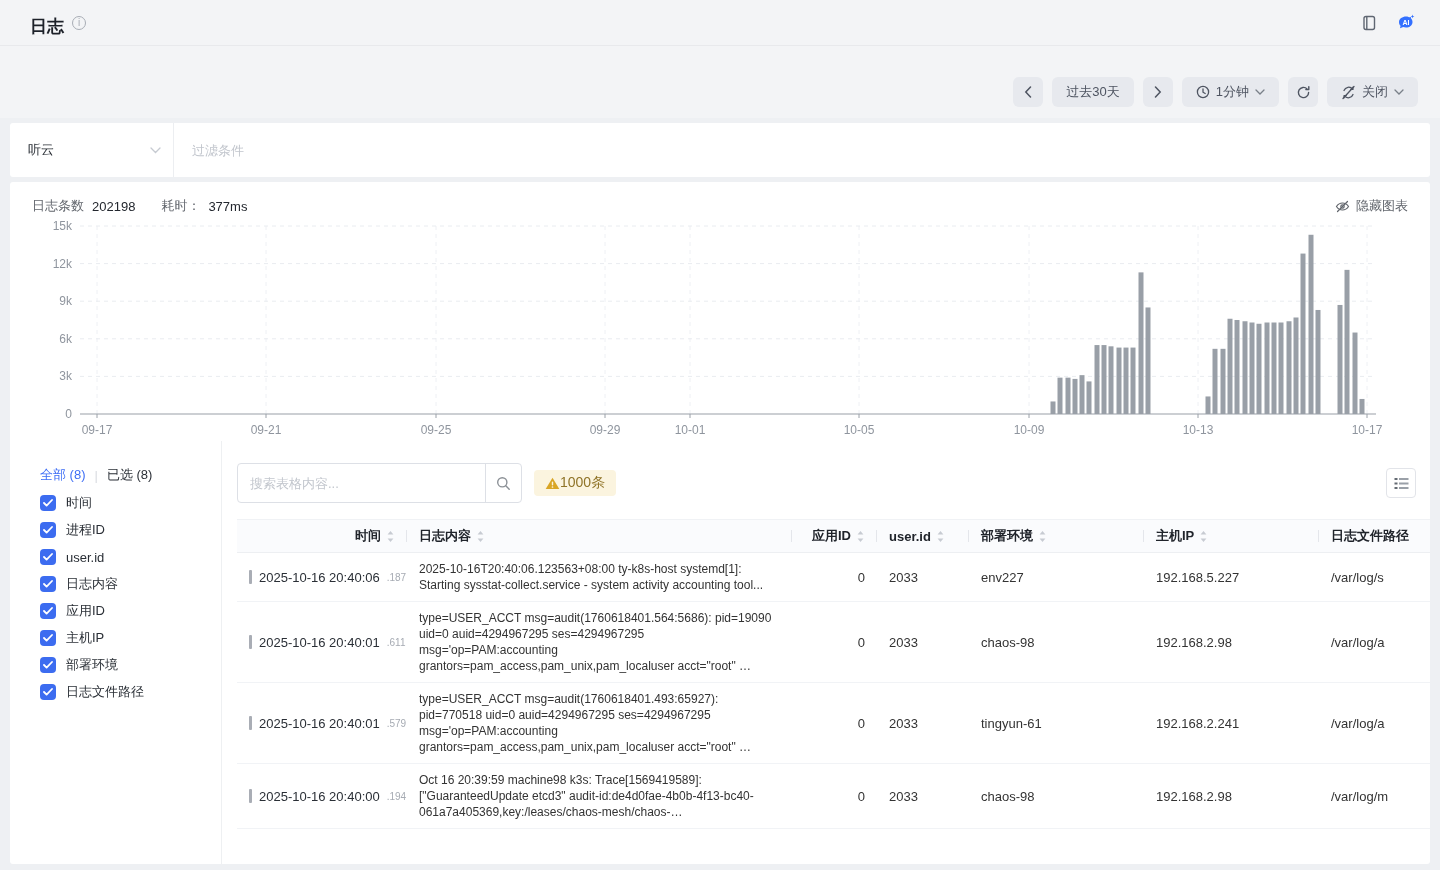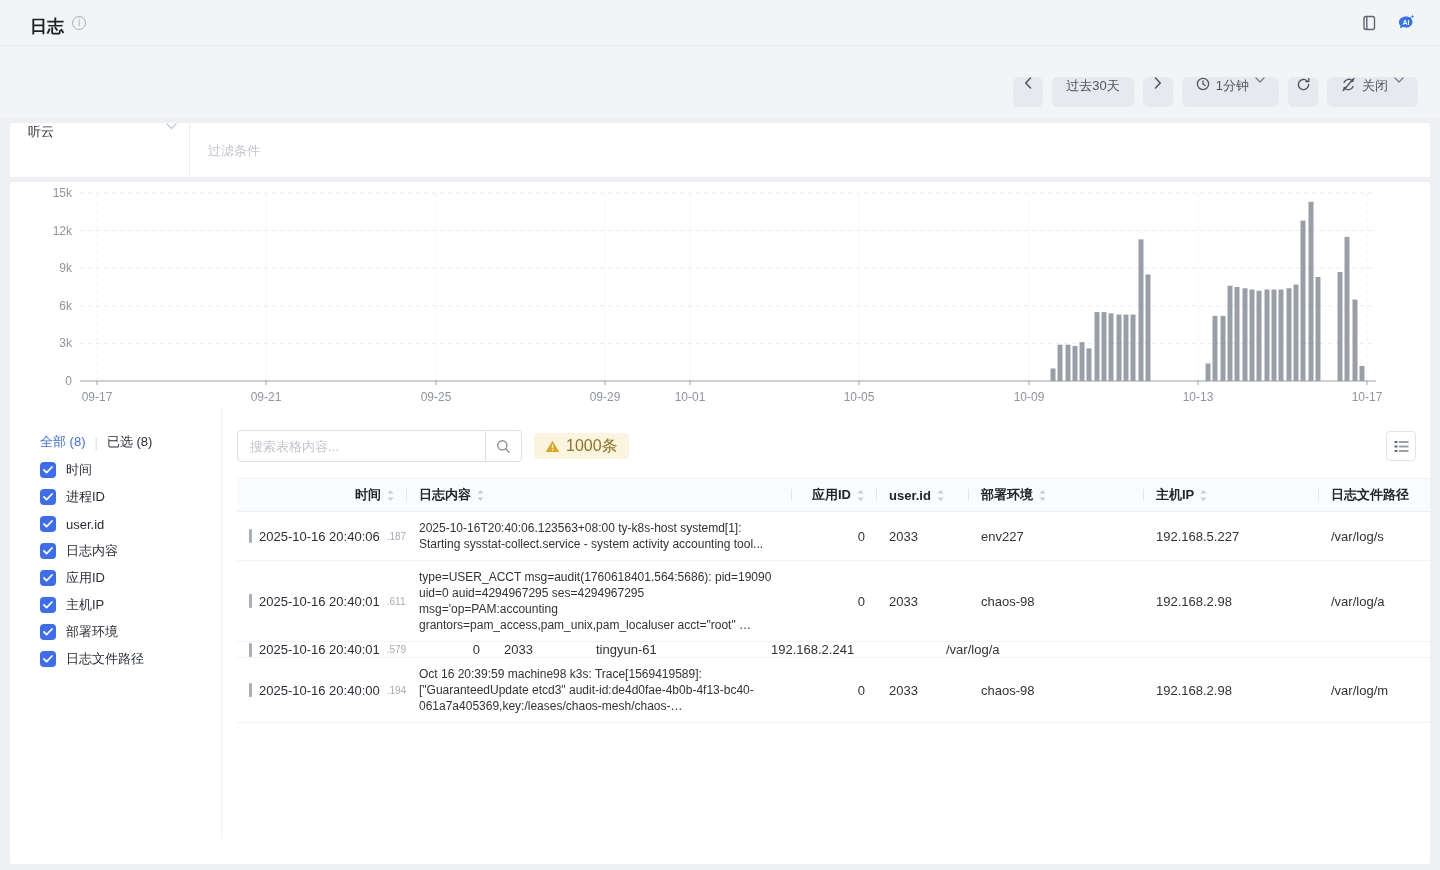--- a/index.html
+++ b/index.html
@@ -12,28 +12,28 @@
   .page-title { font-size:17px; font-weight:700; color:#1d2129;margin-top:8px; }
   .info-ic { margin-left:8px; width:14px; height:14px; border:1px solid #a8adb5; border-radius:50%;
     color:#a8adb5; font-size:10px; line-height:12px; text-align:center; }
   .hdr-right { margin-left:auto; display:flex; align-items:center; gap:16px; }
   .hdr-icon { display:flex; align-items:center; cursor:pointer; }
 
   
   .toolbar-row { height:72px; background:#f3f4f6; display:flex; align-items:center;
     justify-content:flex-end; gap:9px; padding:0 22px; }
   .tbtn { height:30px; background:#e7e9ee; border:none; border-radius:6px; color:#4e5461;
-    font-size:13px; display:flex; align-items:flex-start; gap:6px; padding:0 14px; cursor:pointer;
+    font-size:13px; display:flex; align-items:center; gap:6px; padding:0 14px; cursor:pointer;
     font-family:"Liberation Sans", sans-serif;margin-top:20px; }
   .tbtn.sq { width:30px; padding:0; justify-content:center; }
 
   
   .filter-card { margin:5px 10px 0; height:54px; background:#fff; border-radius:3px;
     display:flex; align-items:stretch; }
-  .f-select { width:180px; display:flex; align-items:flex-start; padding:0 12px 0 18px;
+  .f-select { width:164px; display:flex; align-items:center; padding:0 12px 0 18px;
     border-right:1px solid #eceef1; font-size:13px; color:#2a2f36; cursor:pointer; }
   .f-select .caret { margin-left:auto; }
   .f-input { flex:1; border:none; outline:none; padding:0 18px; font-size:13px; color:#333;
     font-family:"Liberation Sans", sans-serif; background:transparent; }
   .f-input::placeholder { color:#c2c6cd; }
 
   
   .main-card { margin:5px 10px 0; background:#fff; border-radius:3px; height:682px; overflow:hidden; }
   .stats-row { display:flex; align-items:center; padding:15px 22px 0 22px; font-size:13px; color:#62666d; }
   .stats-row .val { color:#23272e; margin:0 26px 0 8px; }
@@ -48,29 +48,29 @@
   .sb-all { color:#3e6ef5; cursor:pointer; }
   .sb-sep { color:#d8dbe0; }
   .sb-sel { color:#2a2f36; cursor:pointer; }
   .field { display:flex; align-items:center; gap:10px; margin-top:11px; height:16px;
     font-size:13px; color:#2a2f36; cursor:pointer; }
   .cb { width:16px; height:16px; background:#3c6cf0; border-radius:4px; display:flex;
     align-items:center; justify-content:center; flex:none; }
 
   .table-area { flex:1; min-width:0; padding:22px 0 0 15px; }
   .search-row { display:flex; align-items:center; gap:12px; }
-  .search-box { width:285px; height:32px; border:1px solid #dde0e6; border-radius:4px;
+  .search-box { width:285px; height:40px; border:1px solid #dde0e6; border-radius:4px;
     background:#fff; display:flex; align-items:stretch; }
   .search-box input { flex:1; border:none; outline:none; padding:0 12px; font-size:13px;
     font-family:"Liberation Sans", sans-serif; background:transparent; color:#333; min-width:0; }
   .search-box input::placeholder { color:#c2c6cd; }
   .search-btn { width:36px; border:none; background:transparent; border-left:1px solid #dde0e6;
     display:flex; align-items:center; justify-content:center; cursor:pointer; }
   .warn-badge { height:26px; background:#fbf4df; border-radius:4px; padding:0 11px;
-    display:flex; align-items:center; gap:6px; font-size:16px; color:#8f7327; }
+    display:flex; align-items:center; font-size:14px; color:#8f7327; }
   .view-btn { margin-left:auto; margin-right:14px; width:30px; height:30px; background:#fff;
     border:1px solid #e2e4e9; border-radius:4px; display:flex; align-items:center;
     justify-content:center; cursor:pointer; }
 
   .log-table { margin-top:16px; font-size:13px; }
   .thead { display:flex; align-items:stretch; height:34px; background:#fafbfd;
     border-top:1px solid #f0f2f5; border-bottom:1px solid #edeff2; }
   .th { display:flex; align-items:center; gap:5px; padding:0 12px; font-weight:700;
     font-size:13px; color:#20242b; position:relative; cursor:pointer; }
   .th:not(:last-child)::after { content:""; position:absolute; right:0; top:10px; bottom:10px;
@@ -164,20 +164,34 @@
     <span>听云</span>
     <svg class="caret" width="11" height="7" viewBox="0 0 11 7">
         <path d="M1 1l4.5 4.5L10 1" stroke="#c6cad1" stroke-width="1.3" fill="none" stroke-linecap="round"></path>
       </svg>
   </div>
   <input class="f-input" placeholder="过滤条件" style="">
 </div>
 
 <div class="main-card">
 
+  <div class="stats-row">
+    <span>日志条数</span>
+    <span class="val">202198</span>
+    <span>耗时：</span>
+    <span class="val">377ms</span>
+    <span class="hide-chart">
+      <svg width="15" height="13" viewBox="0 0 15 13">
+          <path d="M1.5 6.5S3.8 3 7.5 3s6 3.5 6 3.5-2.3 3.5-6 3.5-6-3.5-6-3.5z" stroke="#62666d" stroke-width="1.2" fill="none"></path>
+          <circle cx="7.5" cy="6.5" r="1.7" stroke="#62666d" stroke-width="1.2" fill="none"></circle>
+          <line x1="2.5" y1="11.5" x2="12.5" y2="1.5" stroke="#62666d" stroke-width="1.2" stroke-linecap="round"></line>
+        </svg>
+      <span>隐藏图表</span>
+    </span>
+  </div>
 
   <div class="chart-wrap">
     <svg viewBox="10 0 1420 222" width="1420" height="222">
         <line x1="97" x2="97" y1="7" y2="195" stroke="#eef0f4" stroke-dasharray="4 4"></line>
         <line x1="266" x2="266" y1="7" y2="195" stroke="#eef0f4" stroke-dasharray="4 4"></line>
         <line x1="436" x2="436" y1="7" y2="195" stroke="#eef0f4" stroke-dasharray="4 4"></line>
         <line x1="605" x2="605" y1="7" y2="195" stroke="#eef0f4" stroke-dasharray="4 4"></line>
         <line x1="690" x2="690" y1="7" y2="195" stroke="#eef0f4" stroke-dasharray="4 4"></line>
         <line x1="859" x2="859" y1="7" y2="195" stroke="#eef0f4" stroke-dasharray="4 4"></line>
         <line x1="1029" x2="1029" y1="7" y2="195" stroke="#eef0f4" stroke-dasharray="4 4"></line>
@@ -431,20 +445,21 @@
     <div class="td c4">chaos-98</div>
     <div class="td c5">192.168.2.98</div>
     <div class="td c6">/var/log/a</div>
   </div>
             <div class="tr">
     <div class="td c0">
       <span class="marker"></span>
       <span>2025-10-16 20:40:01</span>
                 <span class="tms">.579</span>
     </div>
+    <div class="td c1">type=USER_ACCT msg=audit(1760618401.493:65927): pid=770518 uid=0 auid=4294967295 ses=4294967295 msg='op=PAM:accounting grantors=pam_access,pam_unix,pam_localuser acct="root" …</div>
     <div class="td c2">0</div>
     <div class="td c3">2033</div>
     <div class="td c4">tingyun-61</div>
     <div class="td c5">192.168.2.241</div>
     <div class="td c6">/var/log/a</div>
   </div>
             <div class="tr">
     <div class="td c0">
       <span class="marker"></span>
       <span>2025-10-16 20:40:00</span>

